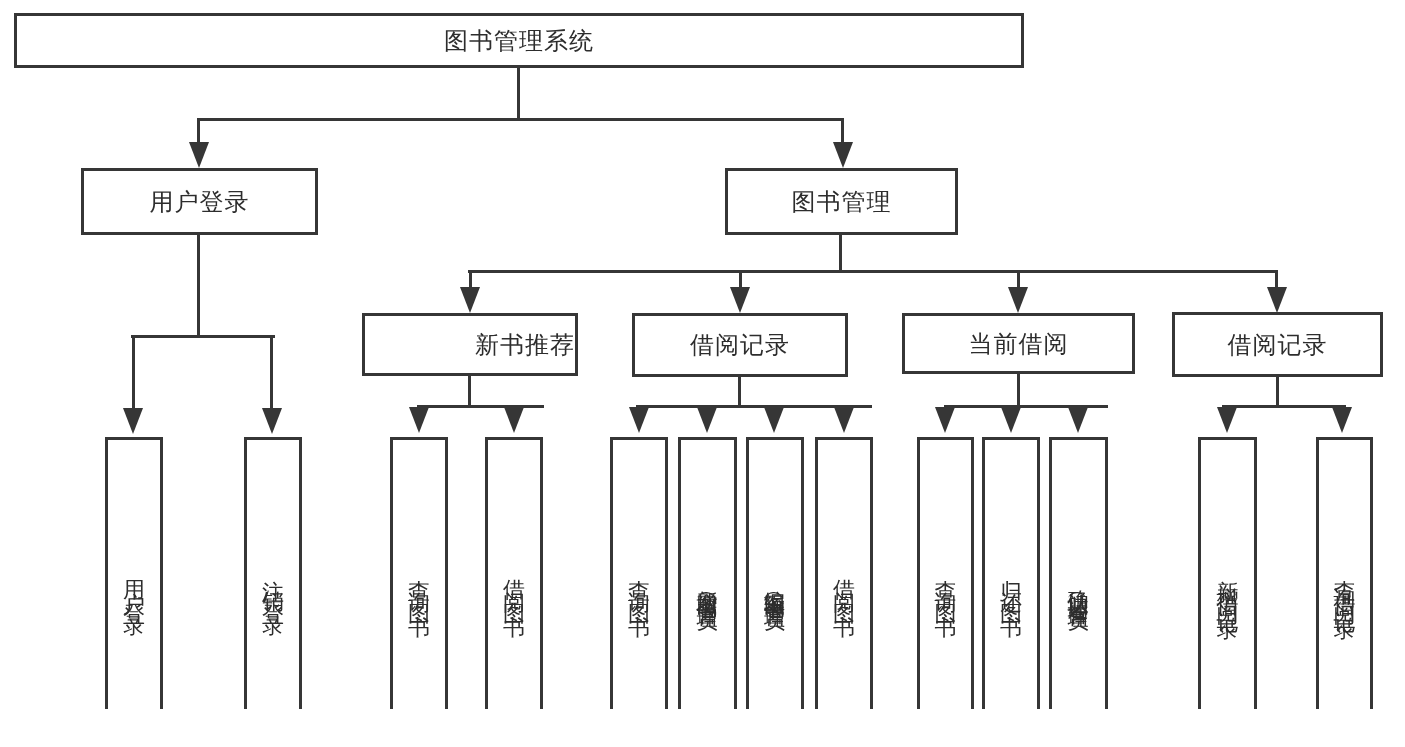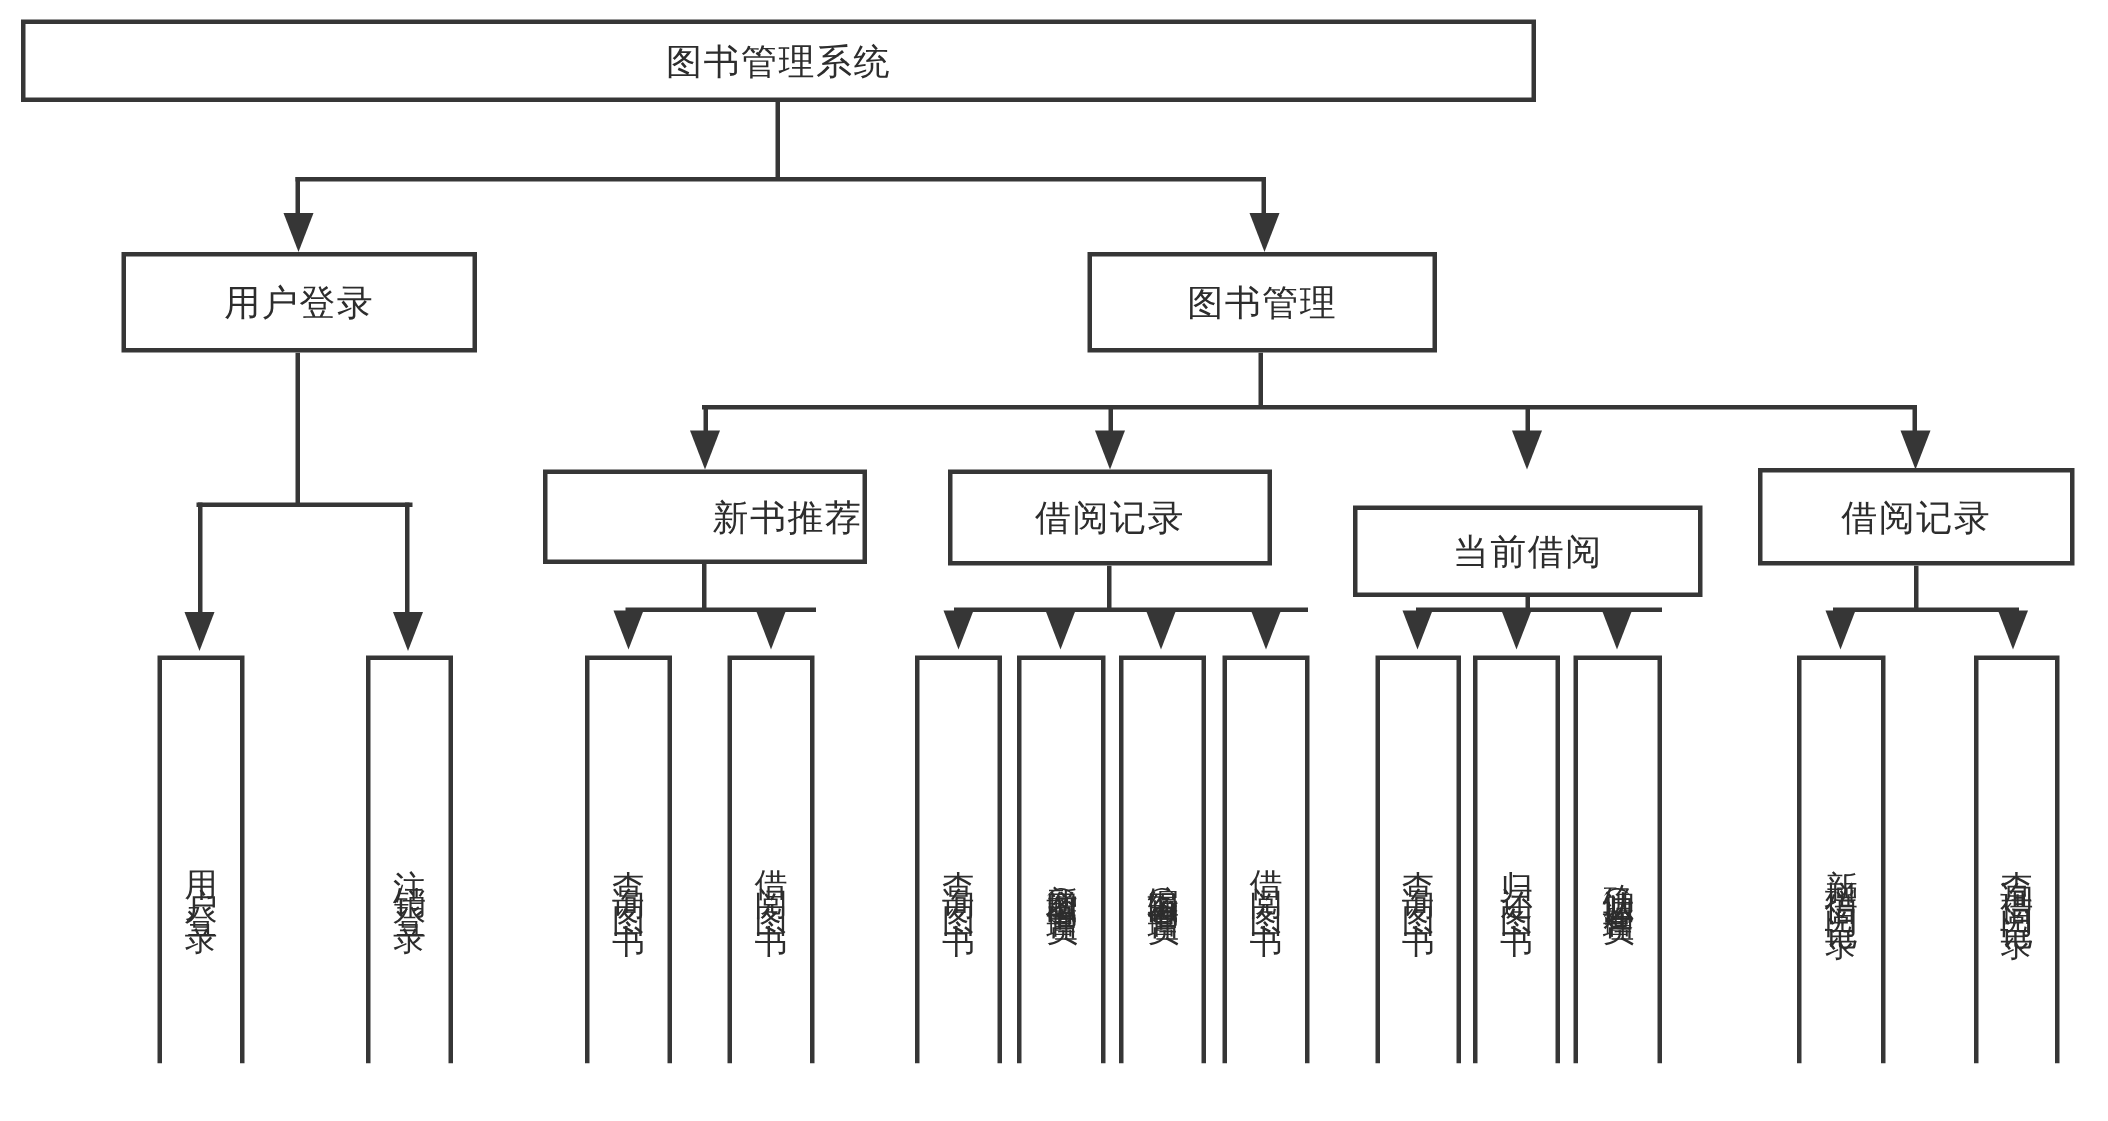--- a/index.html
+++ b/index.html
@@ -112,21 +112,21 @@
   <div class="ah" style="left:1008px; top:287px;"></div>
   <div class="line" style="left:1275px; top:270px; width:3px; height:19px;"></div>
   <div class="ah" style="left:1267px; top:287px;"></div>
 
   <div class="node" style="left:362px; top:313px; width:216px; height:63px;justify-content:flex-end;">
     <span>新书推荐</span>
   </div>
   <div class="node" style="left:632px; top:313px; width:216px; height:64px;">
     <span>借阅记录</span>
   </div>
-  <div class="node" style="left:902px; top:313px; width:233px; height:61px;margin-top:24px;">
+  <div class="node" style="left:902px; top:313px; width:233px; height:61px;">
     <span>当前借阅</span>
   </div>
   <div class="node" style="left:1172px; top:312px; width:211px; height:65px;">
     <span>借阅记录</span>
   </div>
 
   <div class="line" style="left:468px; top:376px; width:3px; height:31px;"></div>
   <div class="line" style="left:417px; top:405px; width:127px; height:3px;"></div>
   <div class="ah" style="left:409px; top:407px;"></div>
   <div class="ah" style="left:504px; top:407px;"></div>

